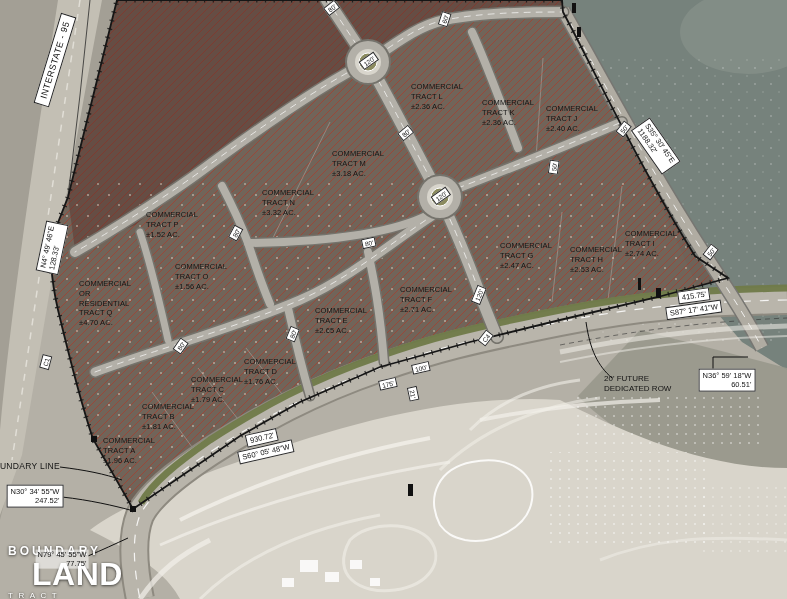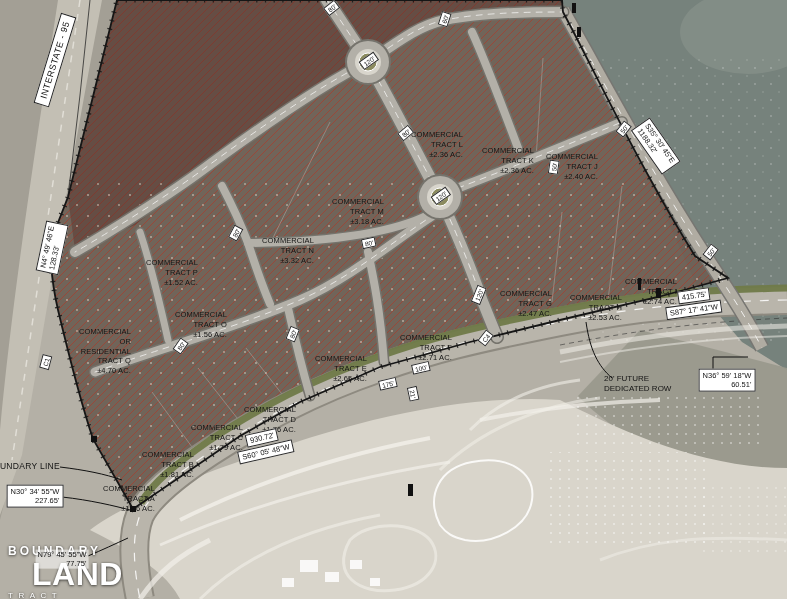--- a/index.html
+++ b/index.html
@@ -1,21 +1,21 @@
 <!DOCTYPE html>
 <html><head>
 <meta charset="utf-8">
 <style>
   html,body{margin:0;padding:0;background:#888;}
   #stage{position:relative;width:787px;height:599px;overflow:hidden;
          font-family:"Liberation Sans",sans-serif;background:#b4b0a6;}
   #stage svg{position:absolute;left:0;top:0;}
   .lbl{position:absolute;color:#141414;}
   .tract{transform:translate(-50%,-50%);font-size:7.5px;line-height:1.3;
-         text-align:right;white-space:pre-line;letter-spacing:.1px;margin-top:48px;}
+         text-align:left;white-space:pre-line;letter-spacing:.1px;}
   .dim{transform:translate(-50%,-50%) rotate(var(--r,0deg));
        background:#fff;border:.75px solid #2b2b2b;font-size:6.5px;line-height:1.15;
        padding:.5px 2px;white-space:nowrap;}
   .bbox{transform:translate(-50%,-50%) rotate(var(--r,0deg));
         background:#fff;border:.75px solid #2b2b2b;font-size:7.5px;line-height:1.25;
         padding:1px 3px;white-space:nowrap;}
   .bbox span{display:block;}
   .ralign{text-align:right;}
   .note{font-size:8px;line-height:1.3;white-space:pre-line;}
   .interstate{transform:translate(-50%,-50%) rotate(-73deg);background:#fff;
@@ -301,21 +301,21 @@
 <div class="lbl bbox" style="left:694px;top:296px;--r:-8deg">415.75'</div>
 <div class="lbl bbox" style="left:694px;top:310px;--r:-8deg">S87° 17' 41"W</div>
 <div class="lbl bbox ralign" style="left:727px;top:380px">
   <span>N36° 59' 18"W</span>
   <span>60.51'</span>
 </div>
 <div class="lbl bbox" style="left:262px;top:438px;--r:-13deg">930.72'</div>
 <div class="lbl bbox" style="left:266px;top:452px;--r:-13deg">S60° 05' 48"W</div>
 <div class="lbl bbox ralign" style="left:35px;top:496px">
   <span>N30° 34' 55"W</span>
-  <span>227.65'</span>
+  <span>247.52'</span>
 </div>
 <div class="lbl note" style="left:604px;top:374px">20' FUTURE
 DEDICATED ROW</div>
 <div class="lbl note" id="boundary-note" style="left:-13px;top:461px">BOUNDARY LINE</div>
 
 <div id="logo">
   <div class="l1">BOUNDARY</div>
   <div class="l2">LAND</div>
   <div class="l3">TRACT</div>
 </div>

